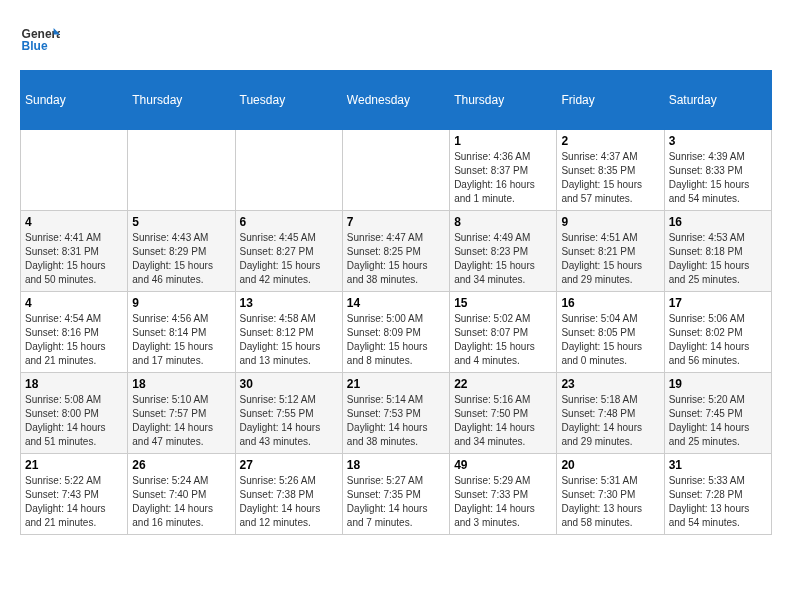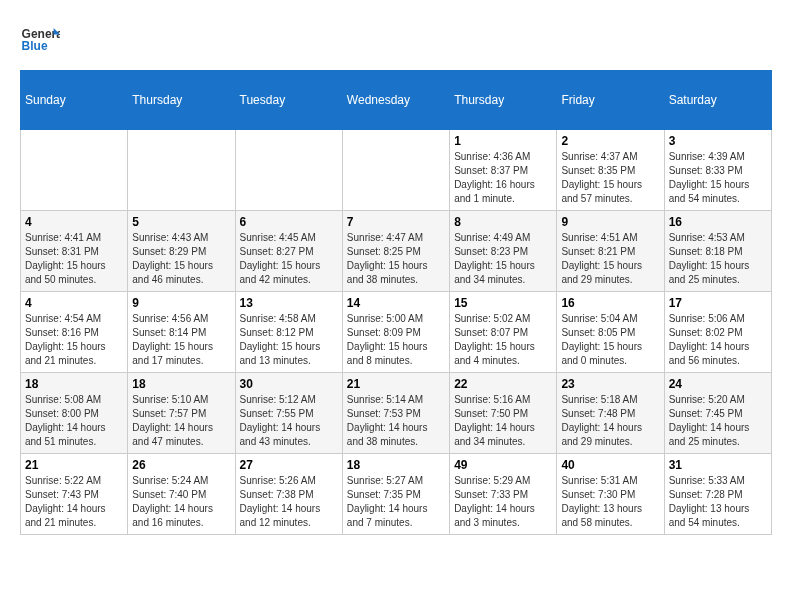--- a/index.html
+++ b/index.html
@@ -203,21 +203,21 @@
         </td>
         <td>
           <div class="day-number">22</div>
           <div class="day-info">Sunrise: 5:16 AM<br>Sunset: 7:50 PM<br>Daylight: 14 hours<br>and 34 minutes.</div>
         </td>
         <td>
           <div class="day-number">23</div>
           <div class="day-info">Sunrise: 5:18 AM<br>Sunset: 7:48 PM<br>Daylight: 14 hours<br>and 29 minutes.</div>
         </td>
         <td>
-          <div class="day-number">24</div>
+          <div class="day-number">19</div>
           <div class="day-info">Sunrise: 5:20 AM<br>Sunset: 7:45 PM<br>Daylight: 14 hours<br>and 25 minutes.</div>
         </td>
       </tr>
       <tr>
         <td>
           <div class="day-number">21</div>
           <div class="day-info">Sunrise: 5:22 AM<br>Sunset: 7:43 PM<br>Daylight: 14 hours<br>and 21 minutes.</div>
         </td>
         <td>
           <div class="day-number">26</div>
@@ -229,21 +229,21 @@
         </td>
         <td>
           <div class="day-number">18</div>
           <div class="day-info">Sunrise: 5:27 AM<br>Sunset: 7:35 PM<br>Daylight: 14 hours<br>and 7 minutes.</div>
         </td>
         <td>
           <div class="day-number">49</div>
           <div class="day-info">Sunrise: 5:29 AM<br>Sunset: 7:33 PM<br>Daylight: 14 hours<br>and 3 minutes.</div>
         </td>
         <td>
-          <div class="day-number">40</div>
+          <div class="day-number">20</div>
           <div class="day-info">Sunrise: 5:31 AM<br>Sunset: 7:30 PM<br>Daylight: 13 hours<br>and 58 minutes.</div>
         </td>
         <td>
           <div class="day-number">31</div>
           <div class="day-info">Sunrise: 5:33 AM<br>Sunset: 7:28 PM<br>Daylight: 13 hours<br>and 54 minutes.</div>
         </td>
       </tr>
     </tbody>
 </table>
 

